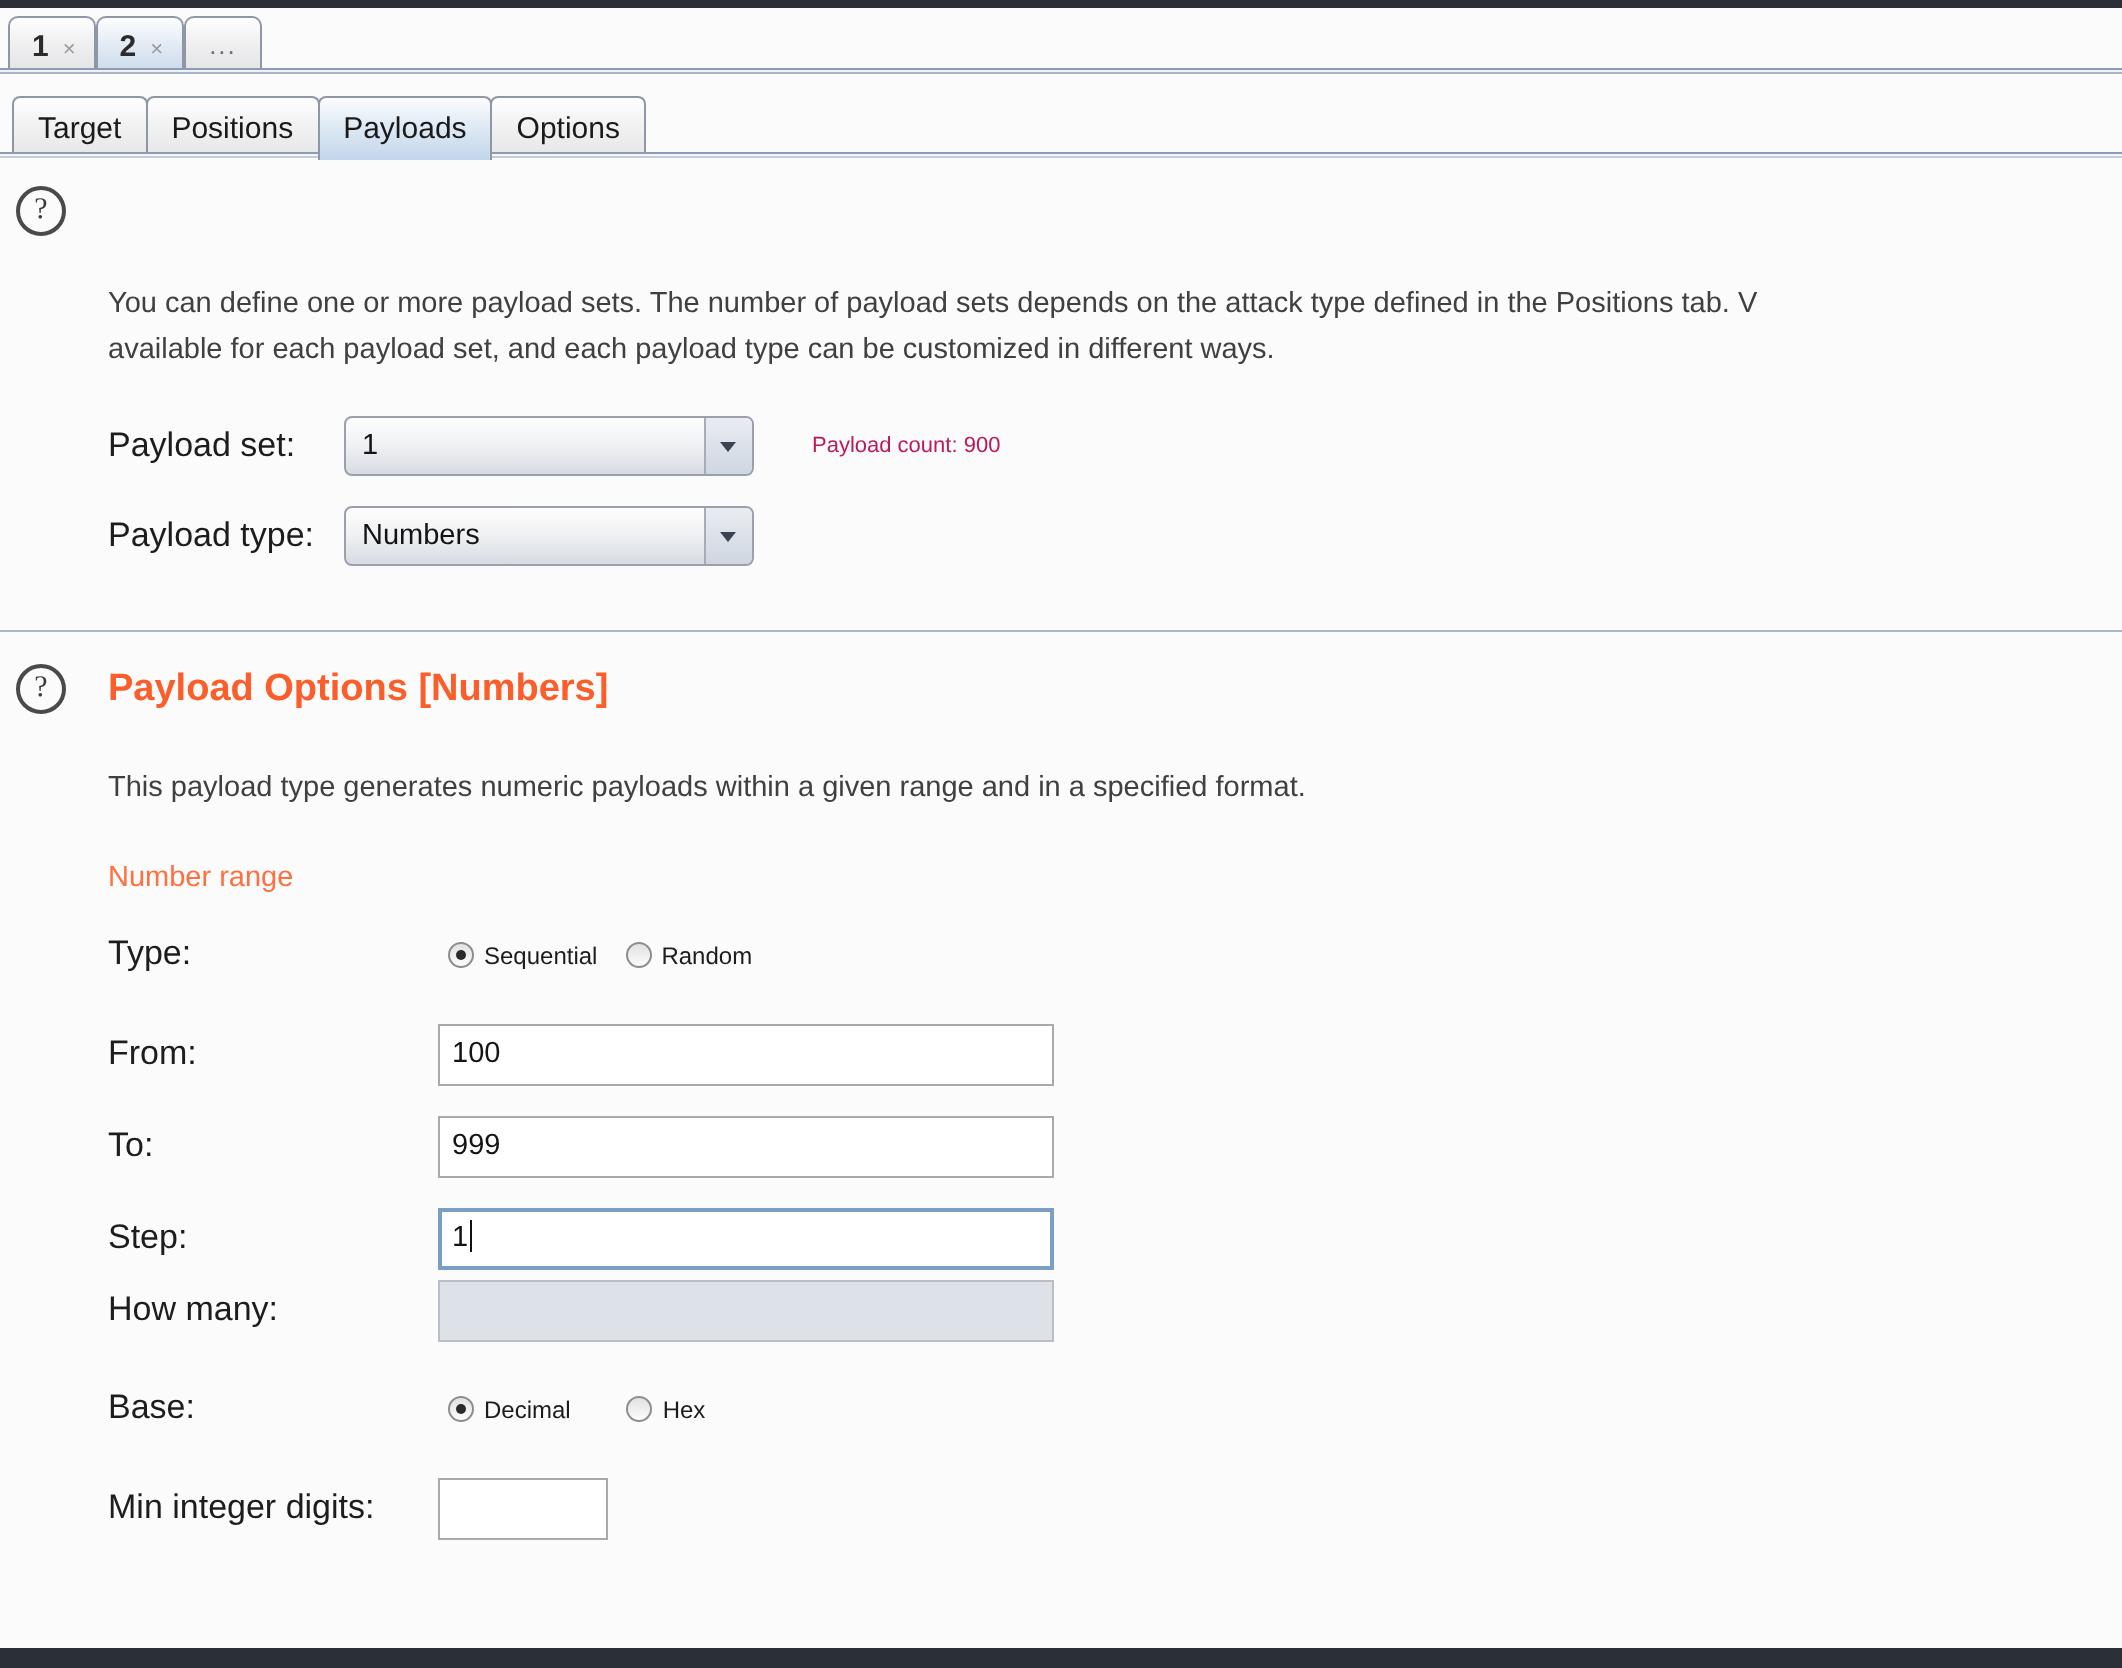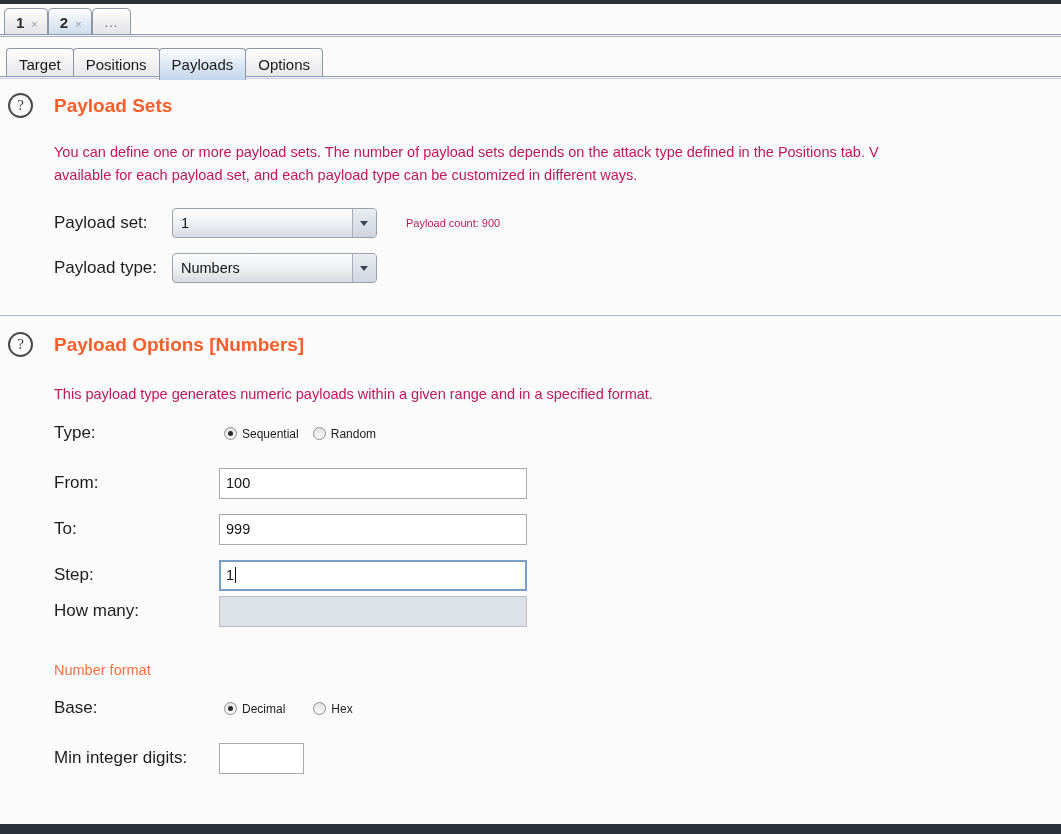--- a/index.html
+++ b/index.html
@@ -157,21 +157,21 @@
     margin-left: 54px;
     font-size: 19px;
     font-weight: bold;
     color: #fa5e2a;
     line-height: 22px;
   }
   .sec-desc {
     margin: 13px 0 0 54px;
     font-size: 14.5px;
     line-height: 21px;
-    color: #be185d;
+    color: #404040;
     white-space: nowrap;
   }
   .sub-head {
     margin: 0 0 0 54px;
     font-size: 14.5px;
     color: #ff6f3f;
     line-height: 20px;
   }
 
   .divider {
@@ -346,21 +346,20 @@
 
 <div class="inner-tabbar">
   <div class="itab">Target</div><div class="itab">Positions</div><div class="itab selected">Payloads</div><div class="itab">Options</div>
 </div>
 
 <div class="panel">
 
   <div class="section">
     <div class="sec-head">
       <div class="help-icon">?</div>
-      <div class="sec-title">Payload Sets</div>
     </div>
     <div class="sec-desc">You can define one or more payload sets. The number of payload sets depends on the attack type defined in the Positions tab. V</div>
     <div class="sec-desc" style="margin-top:2px">available for each payload set, and each payload type can be customized in different ways.</div>
 
     <div class="row" style="margin-top:22px">
       <div class="lbl">Payload set:</div>
       <div class="combo">
         <div class="combo-val">1</div>
         <div class="combo-btn"></div>
       </div>
@@ -378,20 +377,21 @@
 
   <div class="divider" style="margin-top:28px"></div>
 
   <div class="section">
     <div class="sec-head" style="padding-top:18px">
       <div class="help-icon" style="top:16px">?</div>
       <div class="sec-title">Payload Options [Numbers]</div>
     </div>
     <div class="sec-desc" style="margin-top:16px">This payload type generates numeric payloads within a given range and in a specified format.</div>
 
+    <div class="sub-head" style="margin-top:24px">Number range</div>
 
     <div class="row" style="margin-top:13px">
       <div class="lbl">Type:</div>
       <div class="radio-group">
         <span class="radio-opt"><span class="rdot on"></span><span>Sequential</span></span><span class="radio-opt"><span class="rdot"></span><span>Random</span></span>
       </div>
     </div>
 
     <div class="row" style="margin-top:16px;height:36px">
       <div class="lbl">From:</div>
@@ -406,21 +406,20 @@
     <div class="row" style="margin-top:10px;height:36px">
       <div class="lbl">Step:</div>
       <div class="tinput focused"><span>1</span><span class="caret"></span></div>
     </div>
 
     <div class="row" style="height:36px">
       <div class="lbl">How many:</div>
       <div class="tinput disabled"></div>
     </div>
 
-    <div class="sub-head" style="margin-top:28px">Number format</div>
 
     <div class="row" style="margin-top:13px">
       <div class="lbl">Base:</div>
       <div class="radio-group">
         <span class="radio-opt" style="margin-right:28px"><span class="rdot on"></span><span>Decimal</span></span><span class="radio-opt"><span class="rdot"></span><span>Hex</span></span>
       </div>
     </div>
 
     <div class="row" style="margin-top:16px;height:36px">
       <div class="lbl">Min integer digits:</div>

